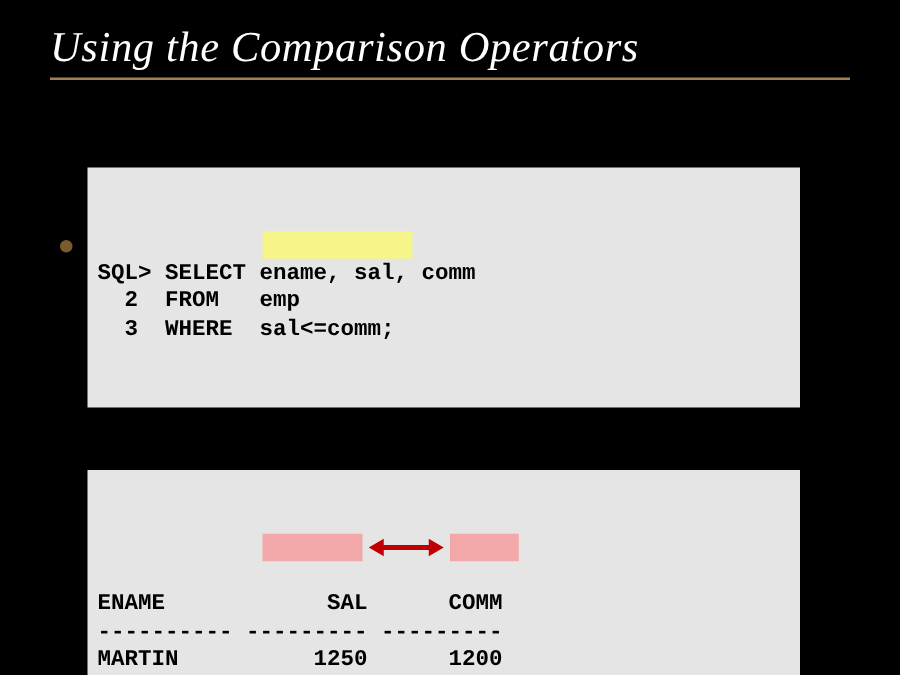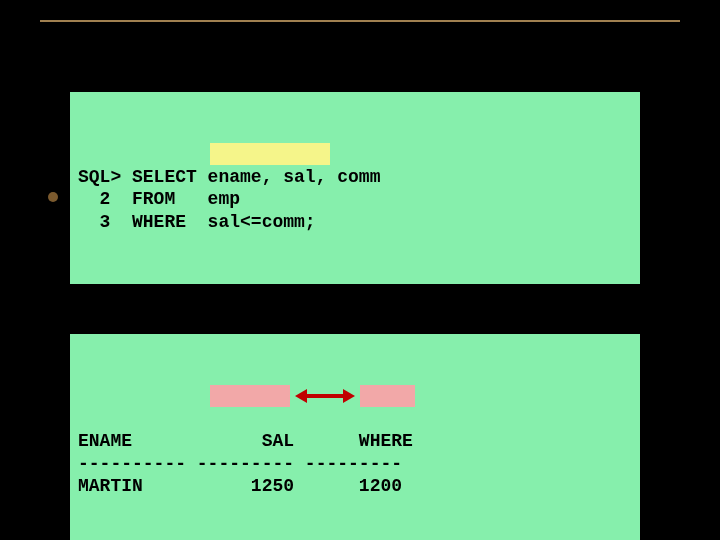--- a/index.html
+++ b/index.html
@@ -33,21 +33,21 @@
   .bullet {
     position: absolute;
     left: 48px;
     top: 192px;
     width: 10px;
     height: 10px;
     background: #7b5a2e;
     border-radius: 50%;
   }
   .code-block {
-    background: #86efac;
+    background: #e5e5e5;
     font-family: 'Courier New', monospace;
     font-size: 18px;
     font-weight: bold;
     line-height: 1.25;
     color: #000;
     padding: 6px 8px;
     white-space: pre;
     margin-left: 30px;
     margin-right: 40px;
   }
@@ -95,35 +95,36 @@
     height: 0;
     border-top: 7px solid transparent;
     border-bottom: 7px solid transparent;
     border-right: 12px solid #c00000;
   }
 </style>
 </head>
 <body>
 
 <div class="slide">
+  <h1 class="title">Using the Comparison Operators</h1>
   <div class="underline"></div>
 
   <div class="bullet"></div>
 
   <div class="code-block query-block">
     <div class="hl-yellow" style="left:140px; top:51px; width:120px; height:22px;"></div>
     <div class="code-text"><span>SQL&gt; SELECT ename, sal, comm</span>
 <span>  2  FROM   emp</span>
 <span>  3  WHERE  sal&lt;=comm;</span></div>
   </div>
 
   <div class="code-block result-block">
     <div class="hl-pink" style="left:140px; top:51px; width:80px; height:22px;"></div>
     <div class="hl-pink" style="left:290px; top:51px; width:55px; height:22px;"></div>
-    <div class="code-text"><span>ENAME            SAL      WHERE</span>
+    <div class="code-text"><span>ENAME            SAL      COMM</span>
 <span>---------- --------- ---------</span>
 <span>MARTIN          1250      1200</span></div>
 
     <div class="arrow" style="left:225px; top:55px;">
       <div class="arrow-head-left" style="left:0px; top:0px;"></div>
       <div class="arrow-line" style="left:10px; top:5px; width:40px;"></div>
       <div class="arrow-head-right" style="left:48px; top:0px;"></div>
     </div>
   </div>
 </div>

